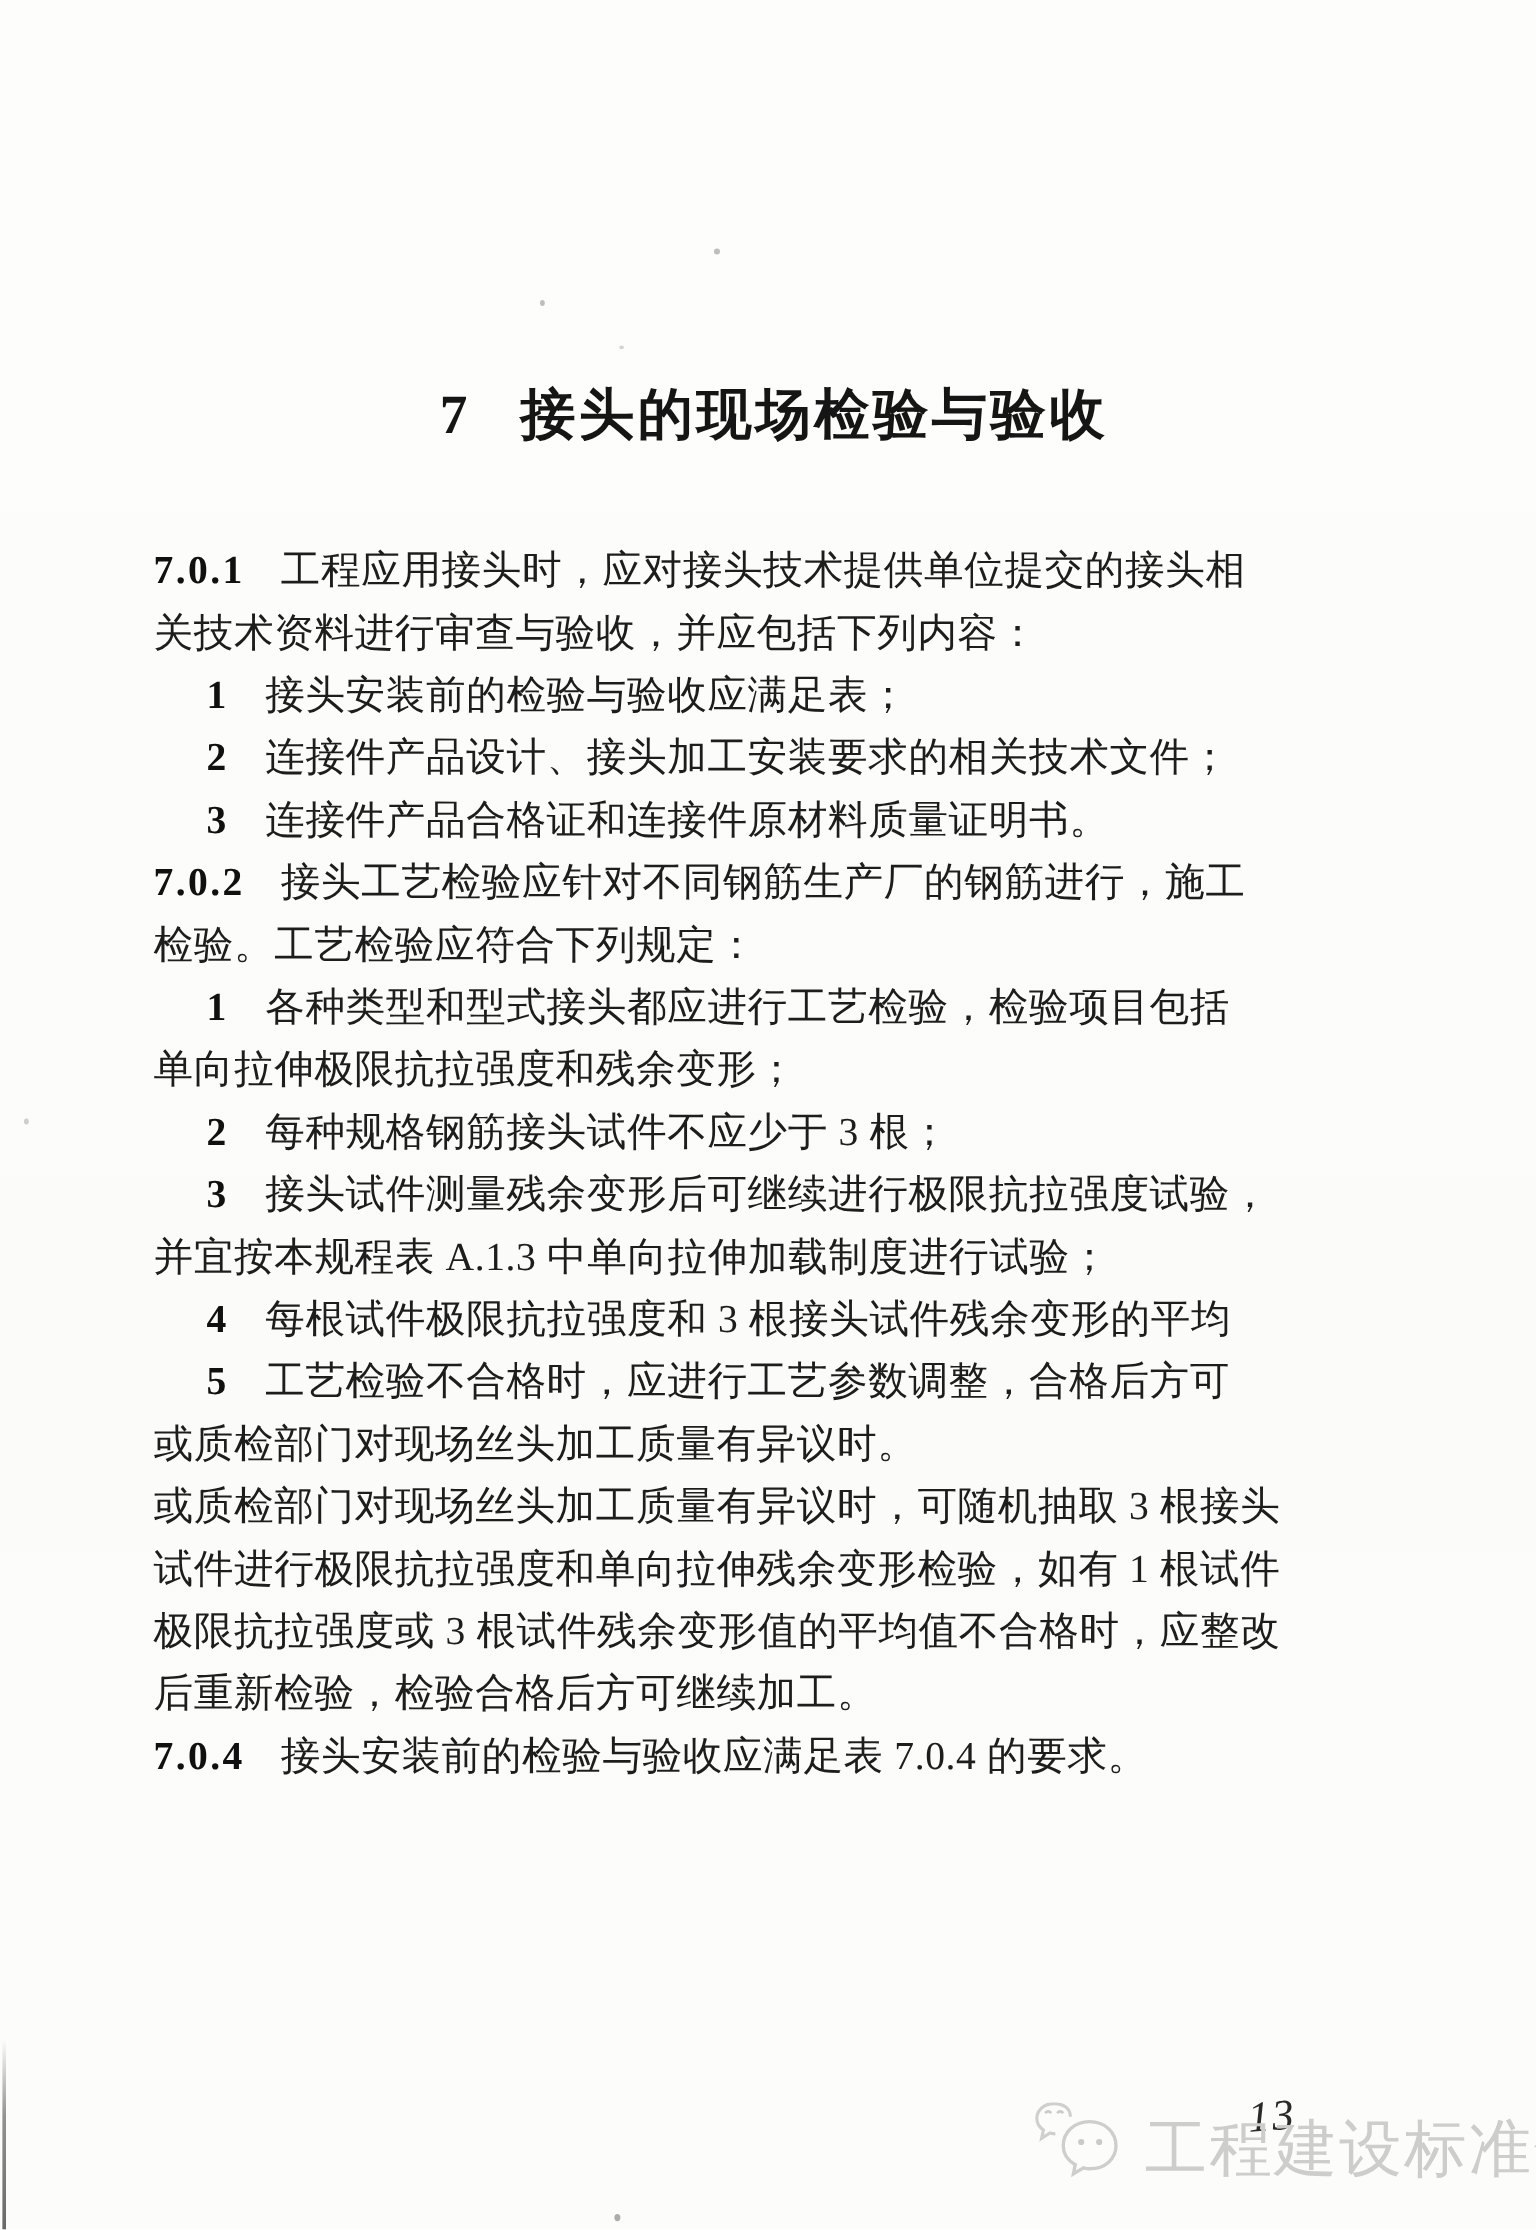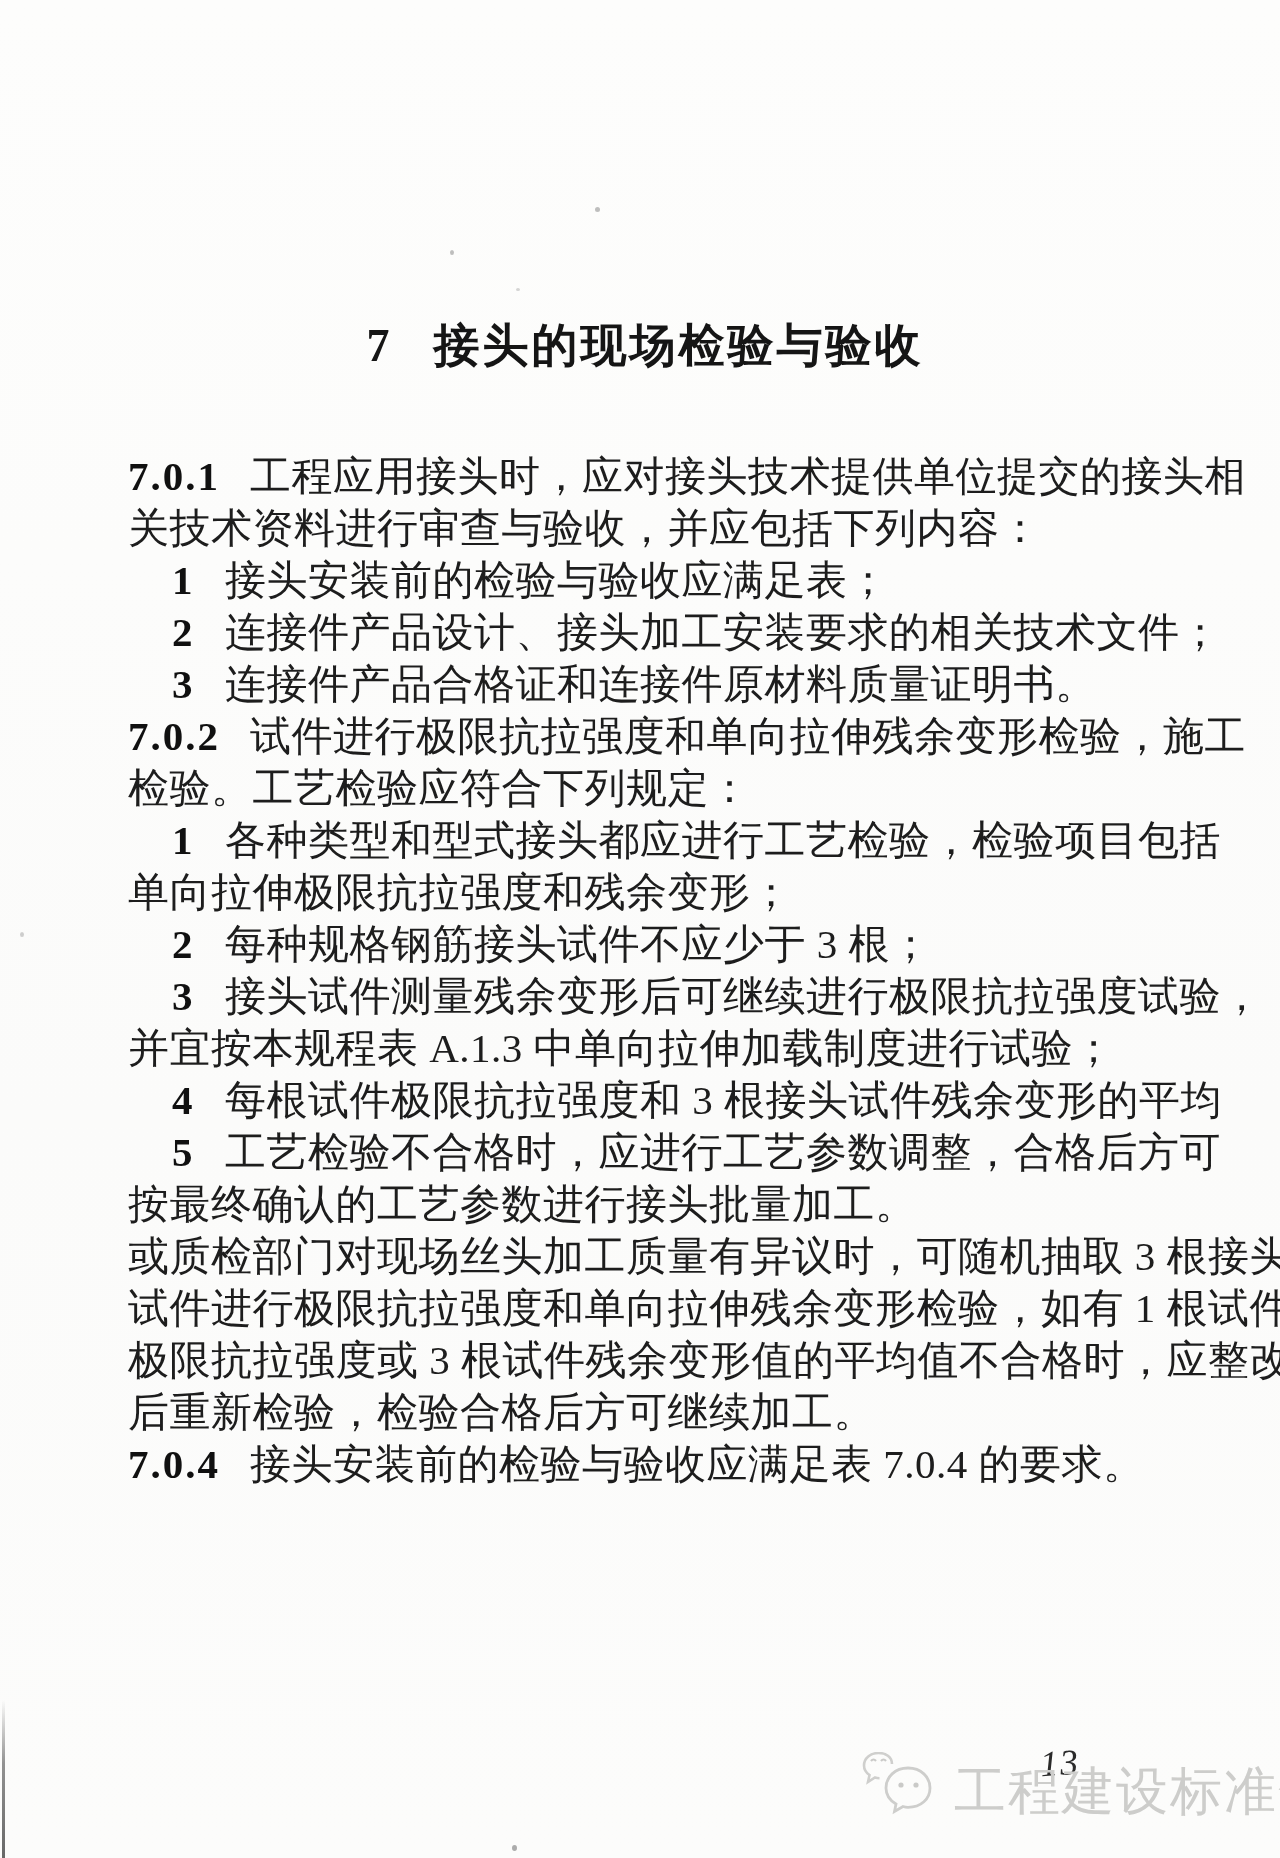--- a/index.html
+++ b/index.html
@@ -30,21 +30,21 @@
   }
   .chapter-title .num { margin-right: 44px; letter-spacing: 0; }
   
   .doc-body {
     position: absolute;
     top: 450px; left: 128px; right: 118px;
   }
   .line {
     height: 52px;
     line-height: 52px;
-    font-size: 41px;
+    font-size: 33px;
     white-space: nowrap;
     letter-spacing: 0.5px;
     color: #1d1d1d;
   }
   .line .label {
     font-weight: bold;
     color: #101010;
     font-family: "Liberation Serif", "DejaVu Serif", serif;
   }
   .clause-first .label { margin-right: 30px; letter-spacing: 2px; }
@@ -104,30 +104,30 @@
   <div class="edge-line"></div>
 
   <h1 class="chapter-title"><span class="num">7</span><span class="ttl">接头的现场检验与验收</span></h1>
 
   <div class="doc-body" id="doc-body">
       <div class="line clause-first"><span class="label">7.0.1</span><span>工程应用接头时，应对接头技术提供单位提交的接头相</span></div>
       <div class="line">关技术资料进行审查与验收，并应包括下列内容：</div>
       <div class="line item-first"><span class="label">1</span><span>接头安装前的检验与验收应满足表；</span></div>
       <div class="line item-first"><span class="label">2</span><span>连接件产品设计、接头加工安装要求的相关技术文件；</span></div>
       <div class="line item-first"><span class="label">3</span><span>连接件产品合格证和连接件原材料质量证明书。</span></div>
-      <div class="line clause-first"><span class="label">7.0.2</span><span>试件进行极限抗拉强度和单向拉伸残余变形检验，施工</span></div>
+      <div class="line clause-first"><span class="label">7.0.2</span><span>接头工艺检验应针对不同钢筋生产厂的钢筋进行，施工</span></div>
       <div class="line">检验。工艺检验应符合下列规定：</div>
       <div class="line item-first"><span class="label">1</span><span>各种类型和型式接头都应进行工艺检验，检验项目包括</span></div>
       <div class="line">单向拉伸极限抗拉强度和残余变形；</div>
       <div class="line item-first"><span class="label">2</span><span>每种规格钢筋接头试件不应少于 3 根；</span></div>
       <div class="line item-first"><span class="label">3</span><span>接头试件测量残余变形后可继续进行极限抗拉强度试验，</span></div>
       <div class="line">并宜按本规程表 A.1.3 中单向拉伸加载制度进行试验；</div>
       <div class="line item-first"><span class="label">4</span><span>每根试件极限抗拉强度和 3 根接头试件残余变形的平均</span></div>
       <div class="line item-first"><span class="label">5</span><span>工艺检验不合格时，应进行工艺参数调整，合格后方可</span></div>
-      <div class="line">按最终确认的工艺参数进行接头批量加工。</div>
+      <div class="line">或质检部门对现场丝头加工质量有异议时。</div>
       <div class="line">或质检部门对现场丝头加工质量有异议时，可随机抽取 3 根接头</div>
       <div class="line">试件进行极限抗拉强度和单向拉伸残余变形检验，如有 1 根试件</div>
       <div class="line">极限抗拉强度或 3 根试件残余变形值的平均值不合格时，应整改</div>
       <div class="line">后重新检验，检验合格后方可继续加工。</div>
       <div class="line clause-first"><span class="label">7.0.4</span><span>接头安装前的检验与验收应满足表 7.0.4 的要求。</span></div>
     </div>
 
   <div class="pagenum">13</div>
 
   <div class="watermark">

